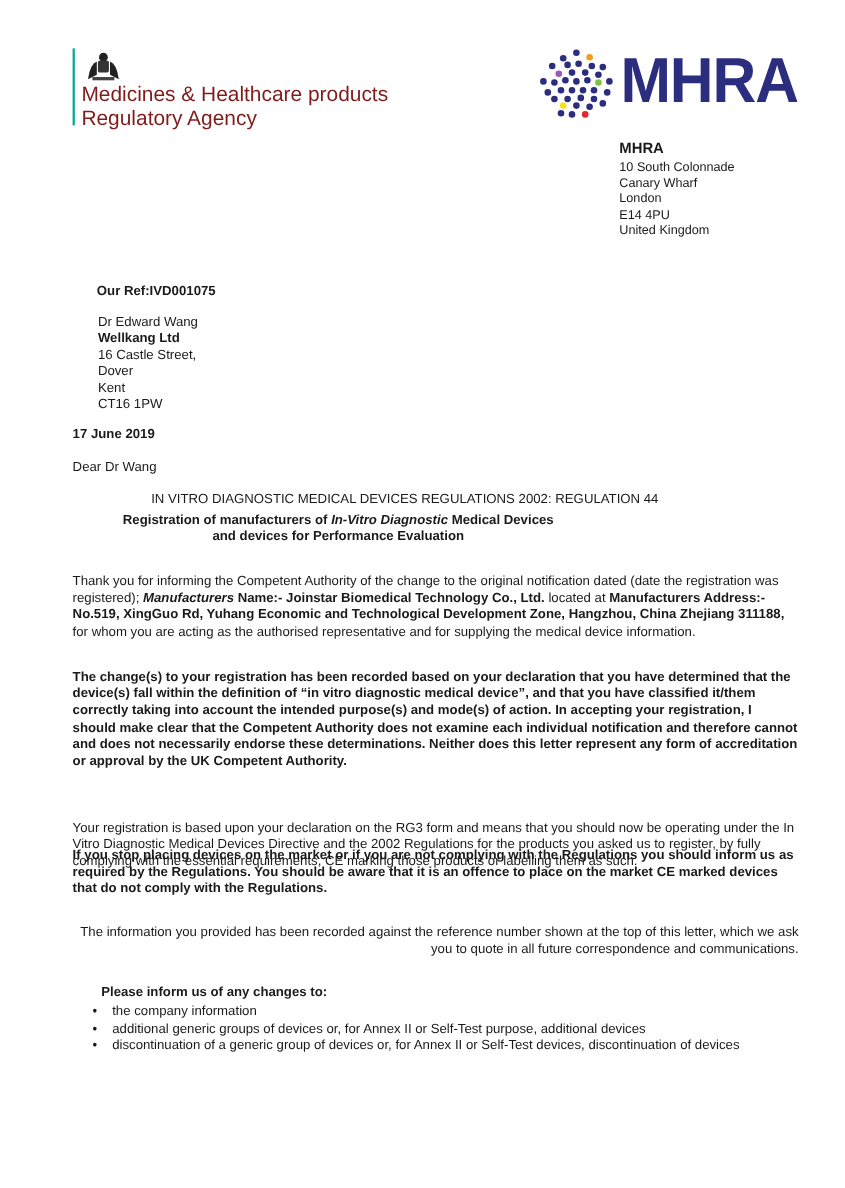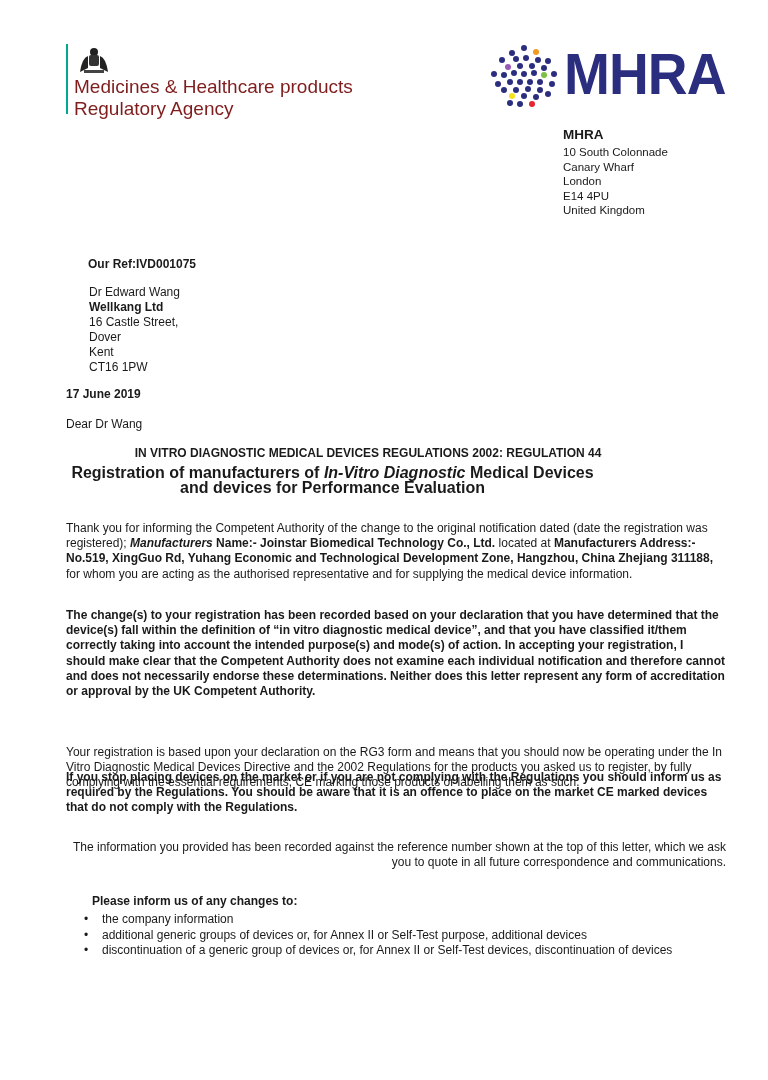--- a/index.html
+++ b/index.html
@@ -12,22 +12,22 @@
   .logo-dots { left: 488px; top: 44px; width: 72px; height: 64px; }
   .logo-text { left: 564px; top: 44px; font-size: 58px; line-height: 60px; font-weight: bold;
                color: #2b2d7e; letter-spacing: -1px; transform: scaleX(0.95); transform-origin: left; }
   .addr { left: 563px; top: 125px; font-size: 11.5px; line-height: 14.5px; }
   .addr .name { font-weight: bold; font-size: 13.5px; line-height: 20px; }
   .ref { left: 66px; top: 257px; font-size: 12px; font-weight: bold; margin-left: 22px; }
   .recipient { left: 66px; top: 285px; font-size: 12px; line-height: 15px; margin-left: 23px; }
   .recipient .co { font-weight: bold; }
   .date { left: 66px; top: 387px; font-size: 12px; font-weight: bold; }
   .greet { left: 66px; top: 417px; font-size: 12px; }
-  .title { left: 0; width: 736px; top: 446px; text-align: center; font-size: 12px; font-weight: bold; }
-  .subtitle { left: 0; width: 615px; top: 465px; text-align: center; font-size: 16px; font-weight: bold; line-height: 15px; margin-left: 25px; }
+  .title { left: 0; width: 736px; top: 446px; text-align: center; font-size: 12px; font-weight: normal; }
+  .subtitle { left: 0; width: 615px; top: 465px; text-align: center; font-size: 12px; font-weight: bold; line-height: 15px; }
   .p { left: 66px; width: 660px; font-size: 12px; line-height: 15.2px; }
   .p.bold { font-weight: bold; }
   .p1 { top: 521px; }
   .p2 { top: 608px; }
   .p3 { top: 708px; margin-top: 37px; }
   .p4 { top: 770px; }
   .p5 { top: 840px; text-align: right; }
   .inform { left: 92px; top: 894px; font-size: 12px; font-weight: bold; }
   .list { left: 84px; top: 912px; width: 620px; margin: 0; padding: 0; list-style: none; font-size: 12px; line-height: 15.5px; }
   .list li { position: relative; padding-left: 18px; }

